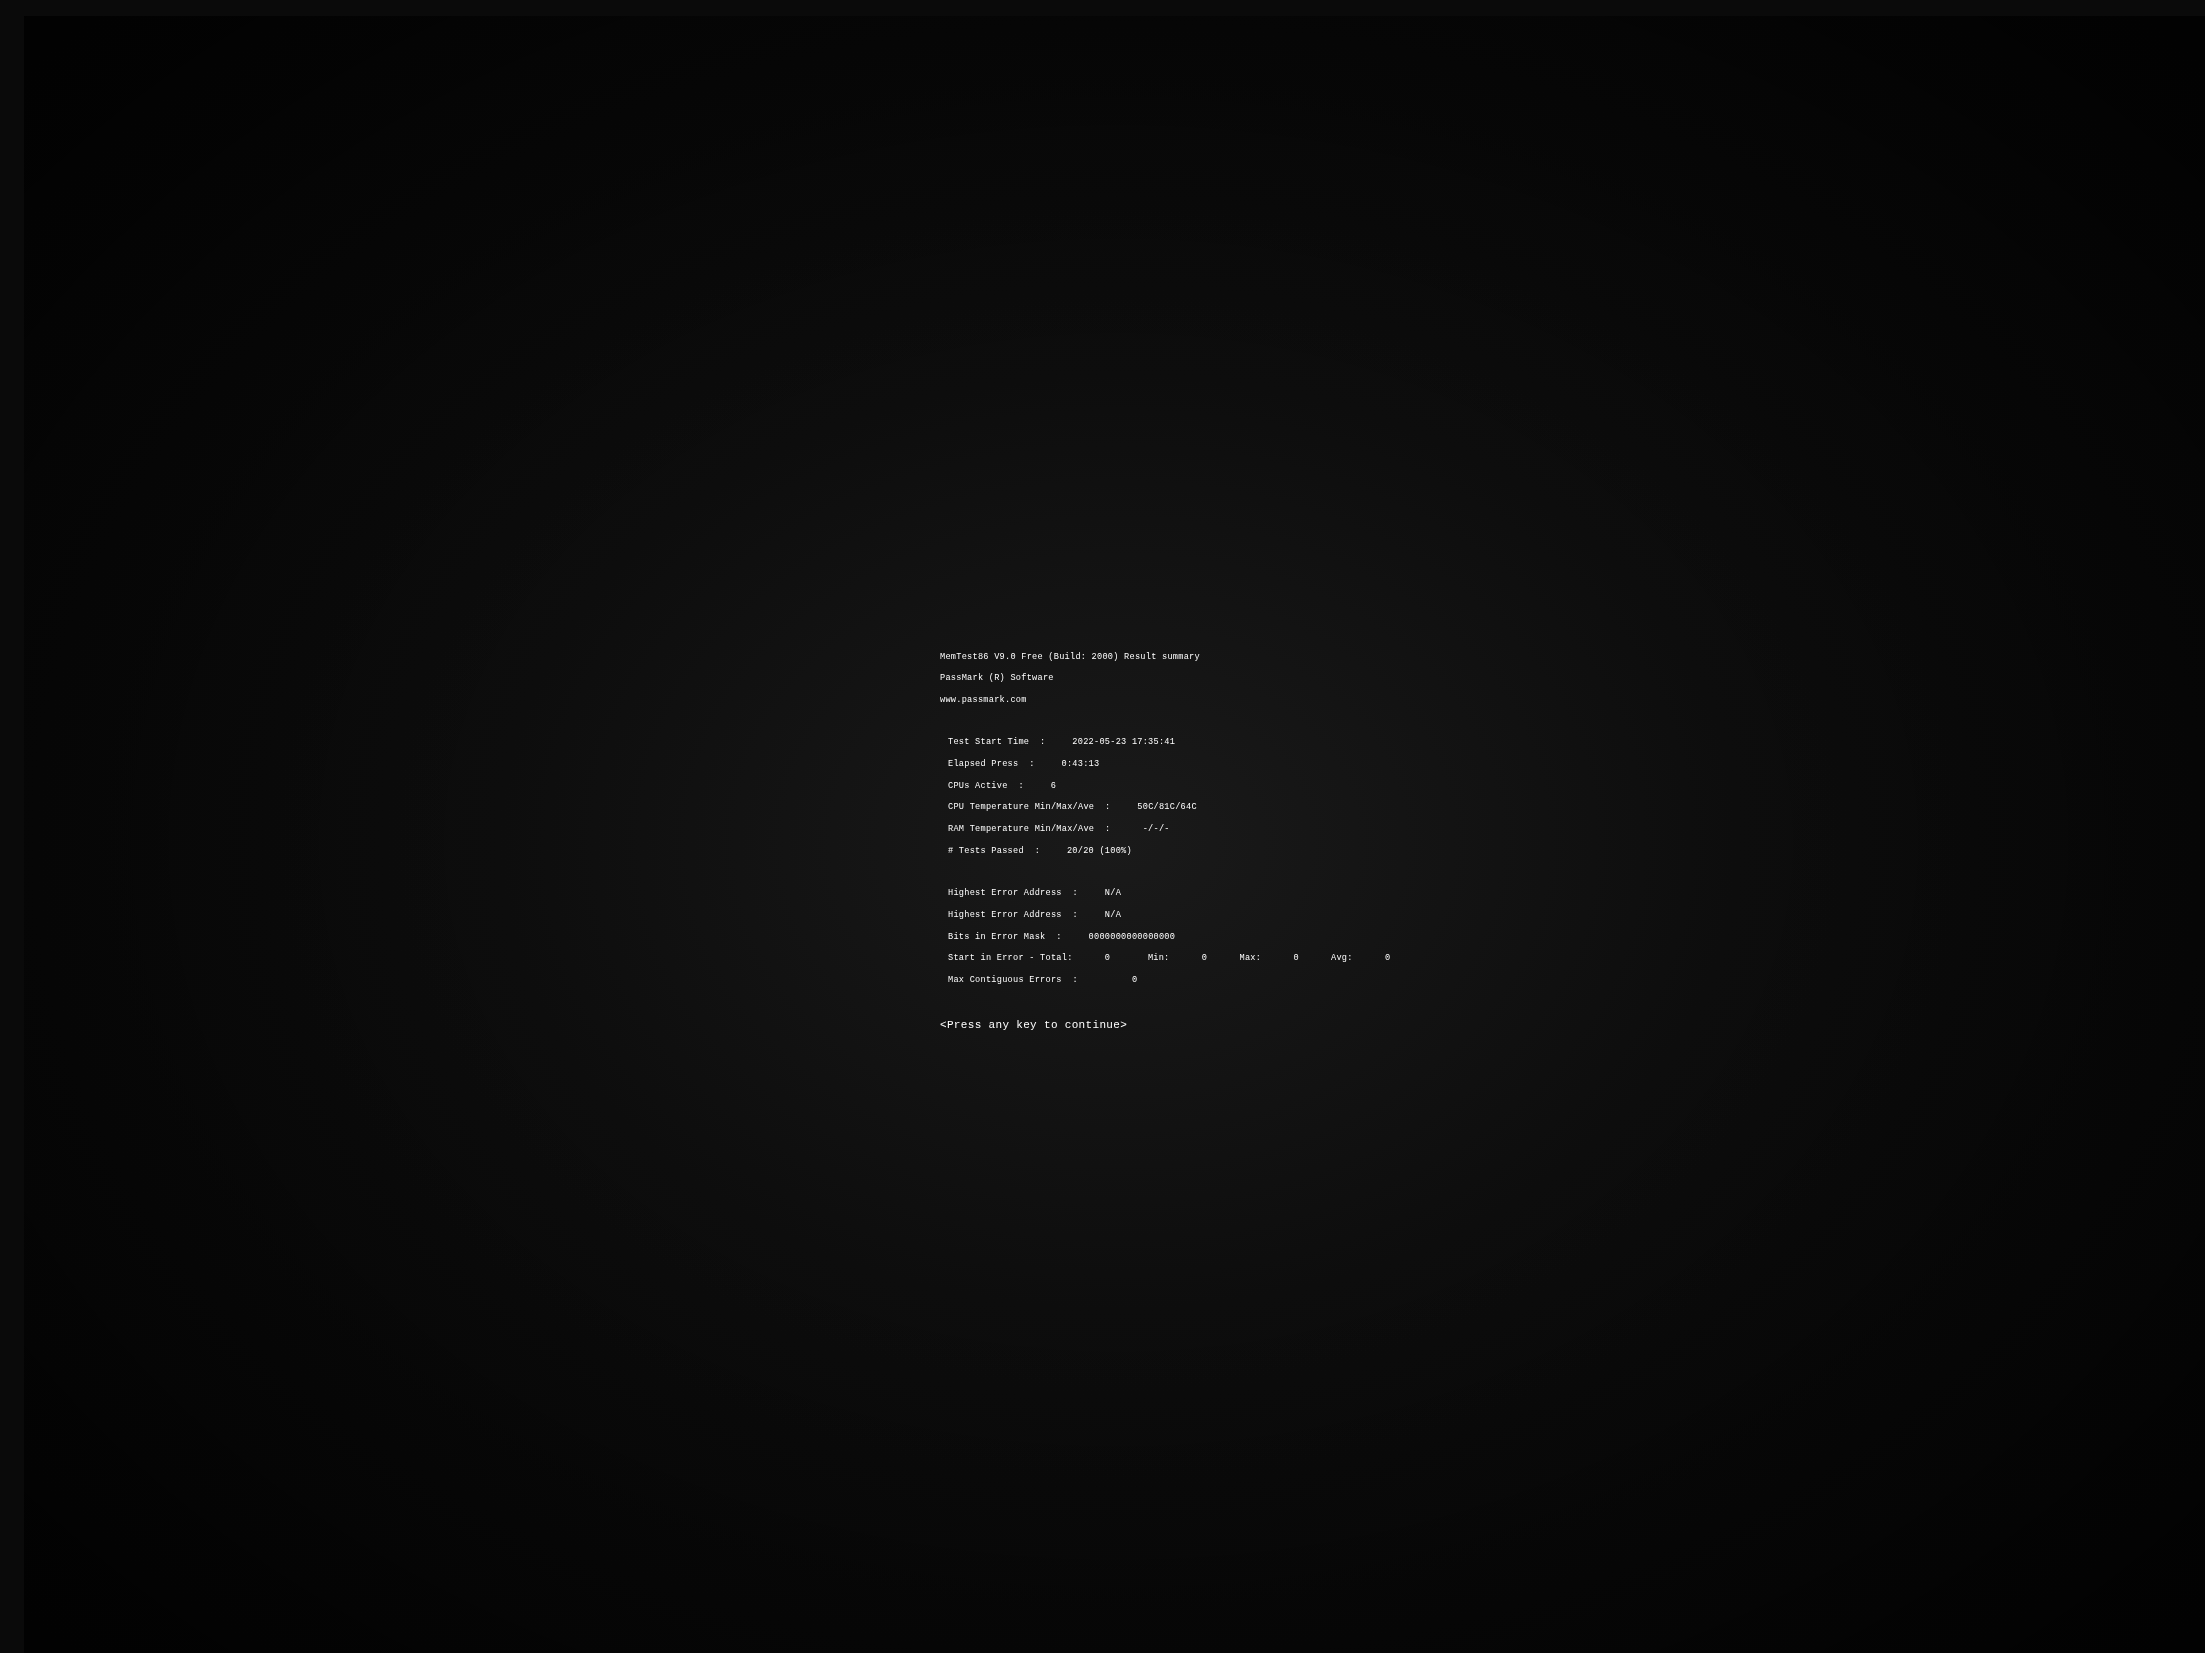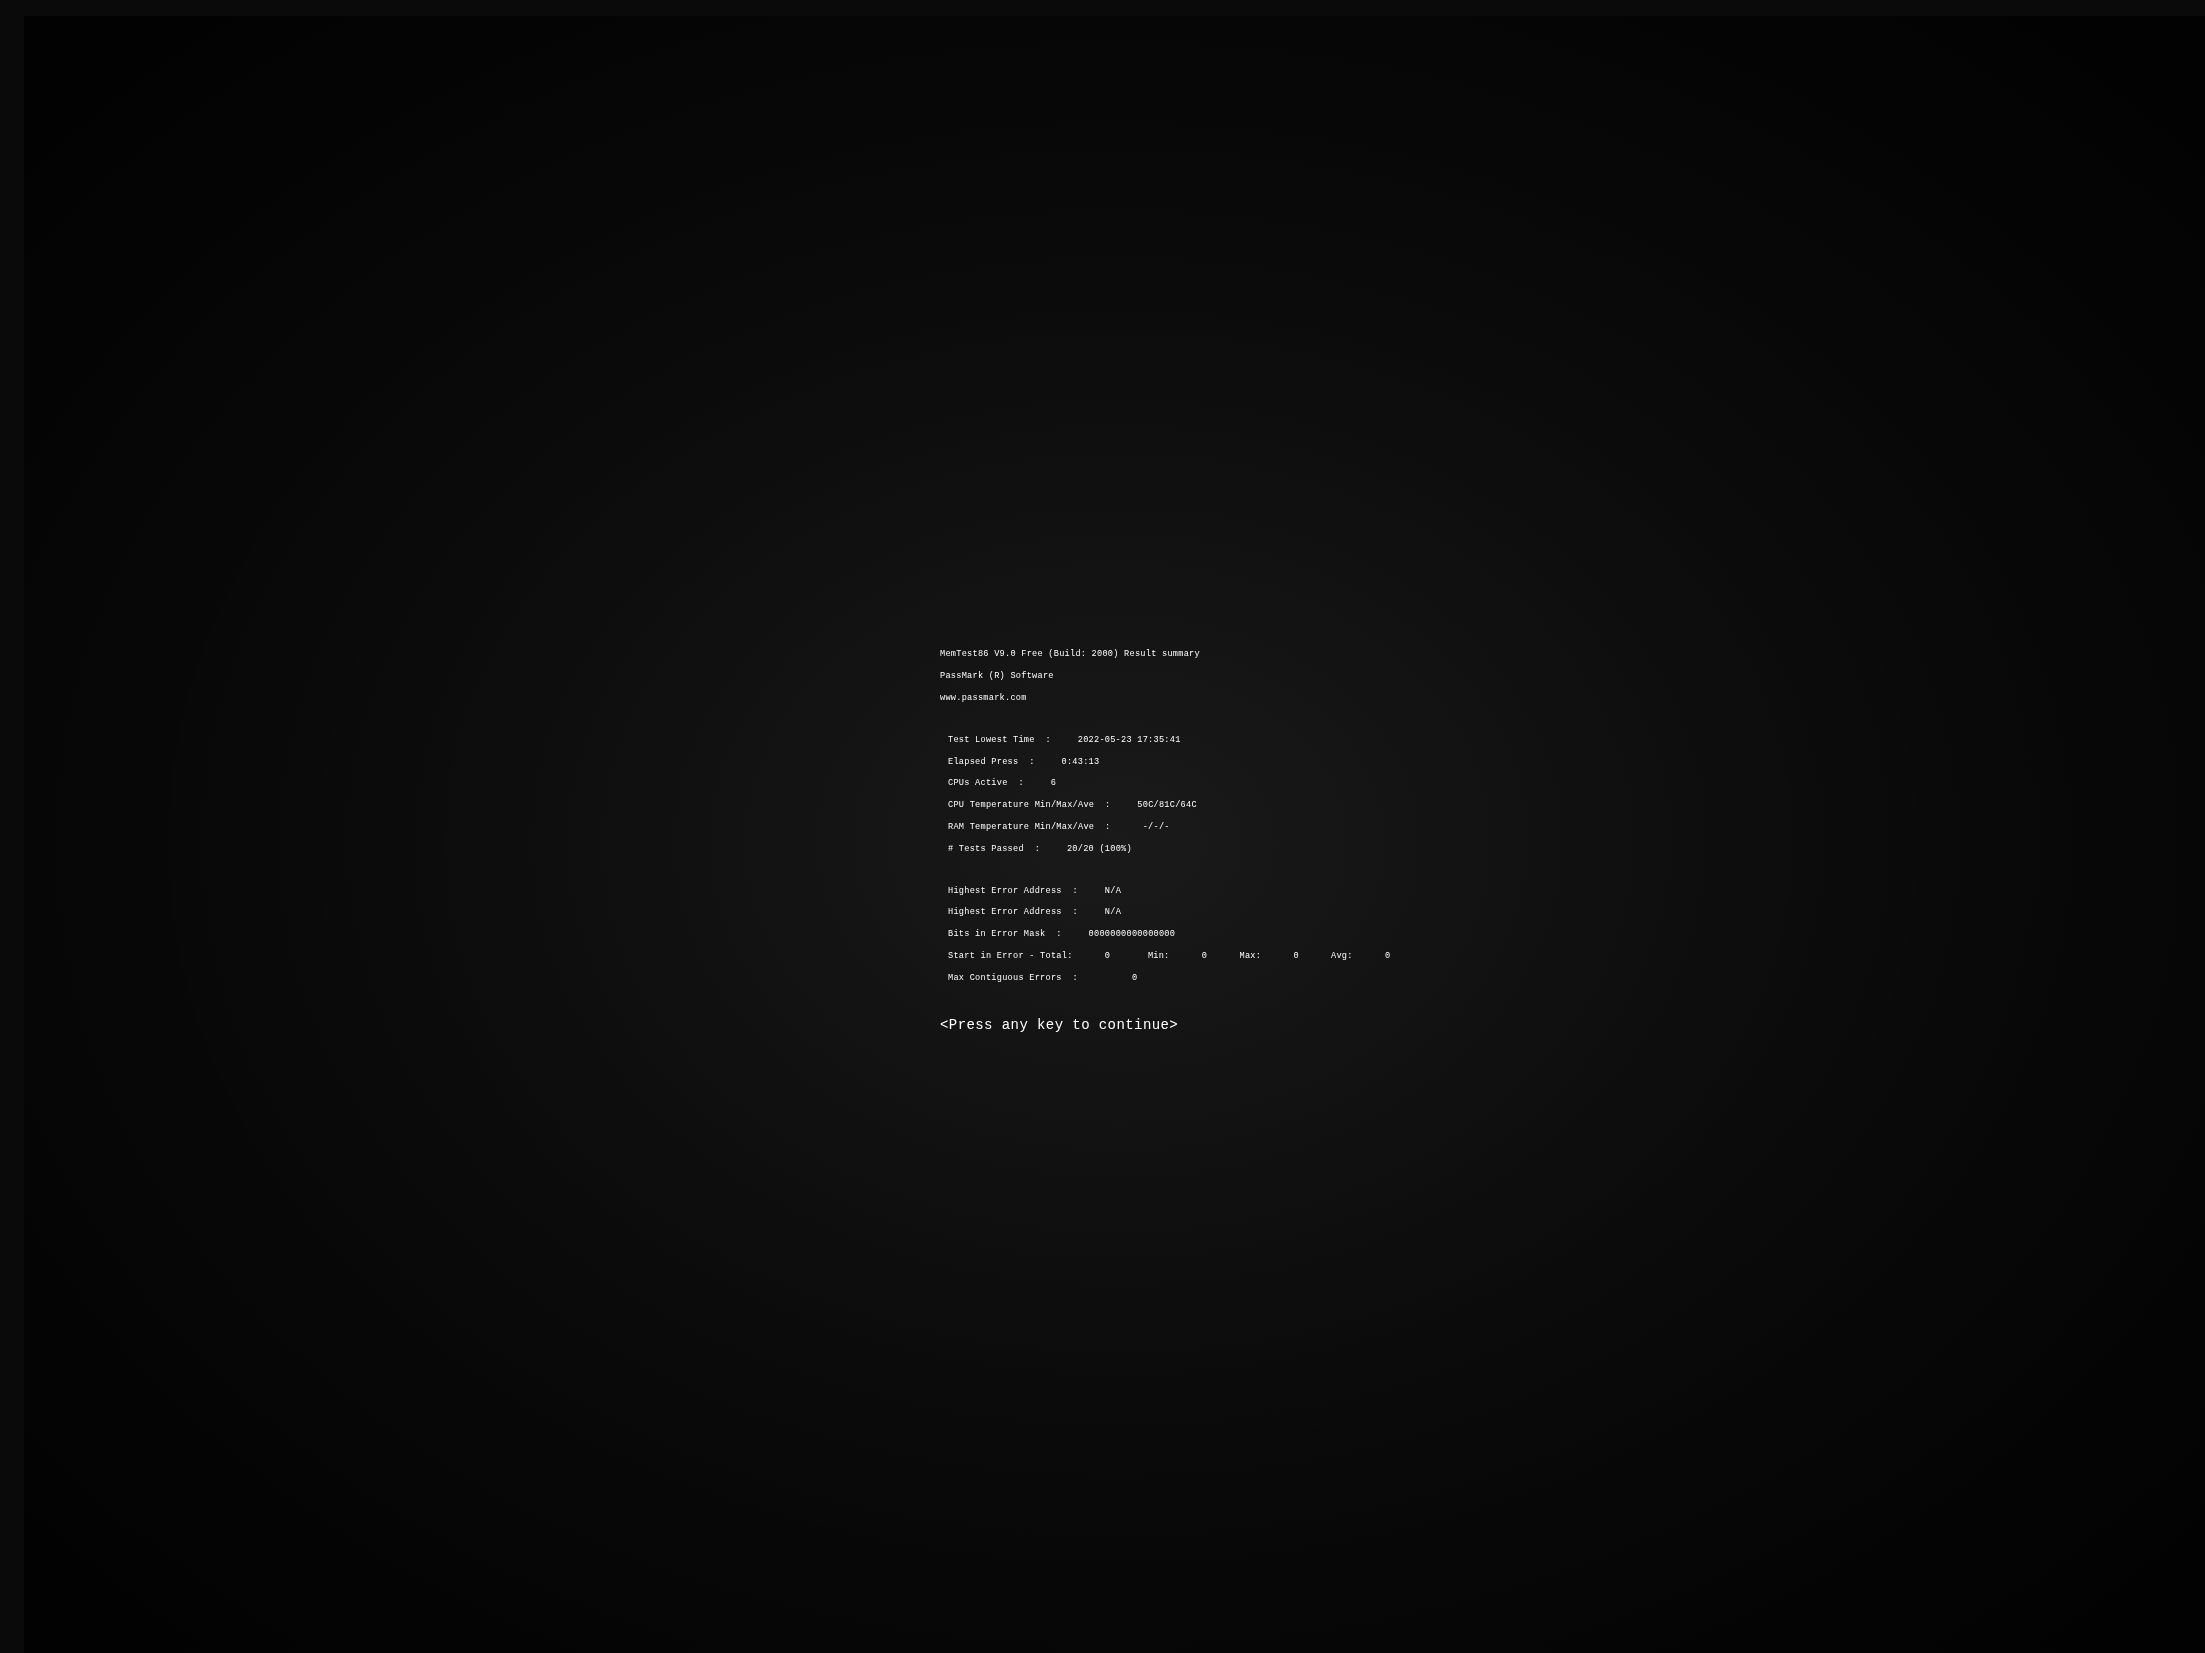--- a/index.html
+++ b/index.html
@@ -52,40 +52,40 @@
       white-space: pre;
       letter-spacing: 0.03em;
     }
 
     .line-blank {
       height: 1.6em;
     }
 
     .press-any-key {
       color: #ffffff;
-      font-size: 14px;
+      font-size: 11px;
       line-height: 1.6;
       white-space: pre;
       letter-spacing: 0.03em;
       margin-top: 29px;
     }
   </style>
 </head>
 <body>
 
 <div class="screen">
   <div class="terminal">
 
     <div class="line">MemTest86 V9.0 Free (Build: 2000) Result summary</div>
     <div class="line">PassMark (R) Software</div>
     <div class="line">www.passmark.com</div>
 
     <div class="line-blank"></div>
 
-    <div class="line"><span>Test Lowest Time  :  </span><span>2022-05-23 17:35:41</span></div>
+    <div class="line"><span>Test Start Time  :  </span><span>2022-05-23 17:35:41</span></div>
     <div class="line"><span>Elapsed Press  :  </span><span>0:43:13</span></div>
     <div class="line"><span>CPUs Active  :  </span><span>6</span></div>
     <div class="line"><span>CPU Temperature Min/Max/Ave  :  </span><span>50C/81C/64C</span></div>
     <div class="line"><span>RAM Temperature Min/Max/Ave  :   </span><span>-/-/-</span></div>
     <div class="line"><span># Tests Passed  :  </span><span>20/20 (100%)</span></div>
 
     <div class="line-blank"></div>
 
     <div class="line"><span>Highest Error Address  :  </span><span>N/A</span></div>
     <div class="line"><span>Highest Error Address  :  </span><span>N/A</span></div>

